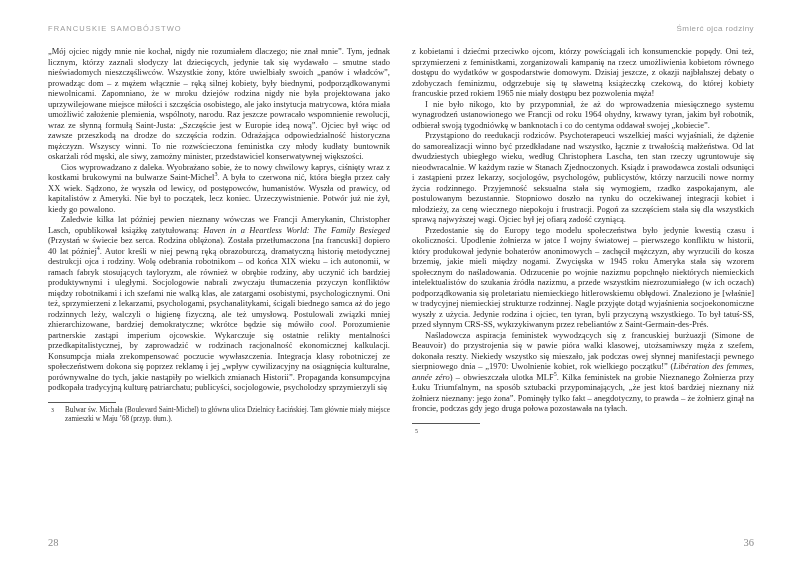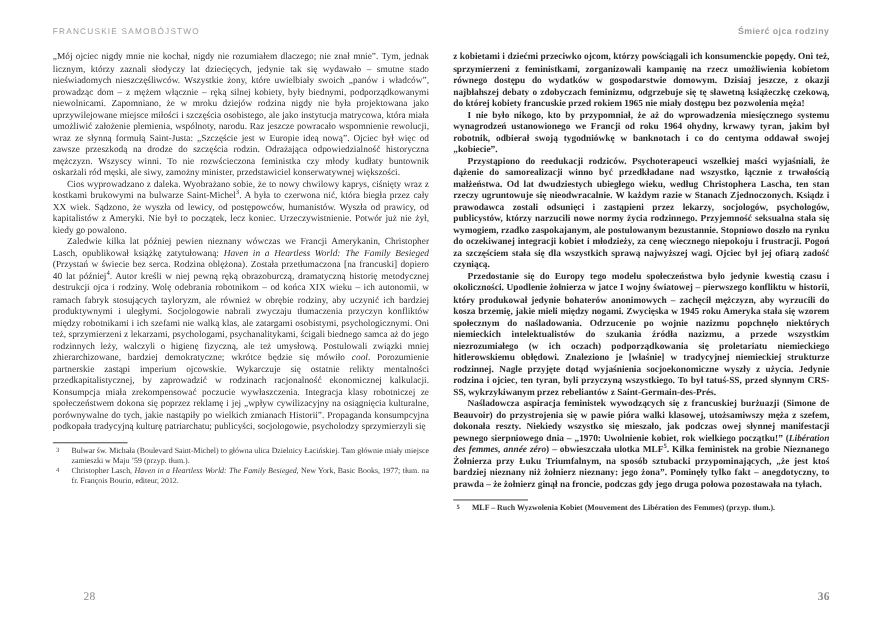--- a/index.html
+++ b/index.html
@@ -6,21 +6,21 @@
   body {
     width: 800px; height: 570px;
     background: #ffffff;
     font-family: "Liberation Serif", "DejaVu Serif", serif;
     color: #2b2b2b;
     overflow: hidden;
   }
   .spread { display: flex; width: 800px; height: 498px; }
   .page { position: relative; width: 400px; height: 570px; box-sizing: border-box; overflow: hidden; }
   .page.left  { padding: 24px 10px 0 48px; }
-  .page.right { padding: 24px 46px 0 12px; font-weight: bold; }
+  .page.right { padding: 24px 46px 0 12px; }
 
   .running-head {
     font-family: "Liberation Sans", "DejaVu Sans", sans-serif;
     font-size: 7.5px;
     color: #9b9b9b;
     letter-spacing: 1.1px;
     margin-bottom: 12px;
     height: 10px;
   }
   .page.right .running-head { text-align: right; letter-spacing: 0.4px; font-size: 8px; }
@@ -30,58 +30,57 @@
   .body-text p.para.indent { text-indent: 13px; }
   sup.fnref { font-size: 6px; line-height: 0; vertical-align: super; }
 
   .footnote-block { margin-top: 9px; }
   .footnote-rule { width: 68px; border: 0; border-top: 1px solid #555; margin: 0 0 3px 0; }
   .footnote { position: relative; font-size: 7.2px; line-height: 9px; text-align: justify; padding-left: 17px; color: #333; }
   .fn-marker { position: absolute; left: 3px; top: 0; font-size: 5.8px; }
 
   .page-number {
     position: absolute; bottom: 22px;
-    font-size: 10.5px; color: #8a8a8a; margin-left: 28px;
+    font-size: 10.5px; color: #8a8a8a;
   }
   .page.left  .page-number { left: 48px; }
   .page.right .page-number { right: 46px; }
 </style>
 </head>
 <body>
 
 <div class="spread">
 
   <div class="page left">
     <div class="running-head">FRANCUSKIE SAMOBÓJSTWO</div>
     <div class="body-text">
         <p class="para"><span>„Mój ojciec nigdy mnie nie kochał, nigdy nie rozumiałem dlaczego; nie znał mnie”. Tym, jednak licznym, którzy zaznali słodyczy lat dziecięcych, jedynie tak się wydawało – smutne stado nieświadomych nieszczęśliwców. Wszystkie żony, które uwielbiały swoich „panów i władców”, prowadząc dom – z mężem włącznie – ręką silnej kobiety, były biednymi, podporządkowanymi niewolnicami. Zapomniano, że w mroku dziejów rodzina nigdy nie była projektowana jako uprzywilejowane miejsce miłości i szczęścia osobistego, ale jako instytucja matrycowa, która miała umożliwić założenie plemienia, wspólnoty, narodu. Raz jeszcze powracało wspomnienie rewolucji, wraz ze słynną formułą Saint-Justa: „Szczęście jest w Europie ideą nową”. Ojciec był więc od zawsze przeszkodą na drodze do szczęścia rodzin. Odrażająca odpowiedzialność historyczna mężczyzn. Wszyscy winni. To nie rozwścieczona feministka czy młody kudłaty buntownik oskarżali ród męski, ale siwy, zamożny minister, przedstawiciel konserwatywnej większości.</span></p>
         <p class="para indent"><span>Cios wyprowadzano z daleka. Wyobrażano sobie, że to nowy chwilowy kaprys, ciśnięty wraz z kostkami brukowymi na bulwarze Saint-Michel</span><sup class="fnref">3</sup><span>. A była to czerwona nić, która biegła przez cały XX wiek. Sądzono, że wyszła od lewicy, od postępowców, humanistów. Wyszła od prawicy, od kapitalistów z Ameryki. Nie był to początek, lecz koniec. Urzeczywistnienie. Potwór już nie żył, kiedy go powalono.</span></p>
         <p class="para indent"><span>Zaledwie kilka lat później pewien nieznany wówczas we Francji Amerykanin, Christopher Lasch, opublikował książkę zatytułowaną: </span><i>Haven in a Heartless World: The Family Besieged</i><span> (Przystań w świecie bez serca. Rodzina oblężona). Została przetłumaczona [na francuski] dopiero 40 lat później</span><sup class="fnref">4</sup><span>. Autor kreśli w niej pewną ręką obrazoburczą, dramatyczną historię metodycznej destrukcji ojca i rodziny. Wolę odebrania robotnikom – od końca XIX wieku – ich autonomii, w ramach fabryk stosujących tayloryzm, ale również w obrębie rodziny, aby uczynić ich bardziej produktywnymi i uległymi. Socjologowie nabrali zwyczaju tłumaczenia przyczyn konfliktów między robotnikami i ich szefami nie walką klas, ale zatargami osobistymi, psychologicznymi. Oni też, sprzymierzeni z lekarzami, psychologami, psychanalitykami, ścigali biednego samca aż do jego rodzinnych leży, walczyli o higienę fizyczną, ale też umysłową. Postulowali związki mniej zhierarchizowane, bardziej demokratyczne; wkrótce będzie się mówiło </span><i>cool</i><span>. Porozumienie partnerskie zastąpi imperium ojcowskie. Wykarczuje się ostatnie relikty mentalności przedkapitalistycznej, by zaprowadzić w rodzinach racjonalność ekonomicznej kalkulacji. Konsumpcja miała zrekompensować poczucie wywłaszczenia. Integracja klasy robotniczej ze społeczeństwem dokona się poprzez reklamę i jej „wpływ cywilizacyjny na osiągnięcia kulturalne, porównywalne do tych, jakie nastąpiły po wielkich zmianach Historii”. Propaganda konsumpcyjna podkopała tradycyjną kulturę patriarchatu; publicyści, socjologowie, psycholodzy sprzymierzyli się</span></p>
       </div>
     <div class="footnote-block">
       <hr class="footnote-rule">
       <div>
-          <div class="footnote"><span class="fn-marker">3</span><span>Bulwar św. Michała (Boulevard Saint-Michel) to główna ulica Dzielnicy Łacińskiej. Tam głównie miały miejsce zamieszki w Maju ’59 (przyp. tłum.).</span></div>
-          <div class="footnote"><span class="fn-marker">4</span><span>Christopher Lasch, </span><i>Haven in a Heartless World: The Family Besieged</i><span>, New York, Basic Books, 1977; tłum. na fr. François Bourin, editeur, 2012.</span></div>
+          <div class="footnote"><span class="fn-marker">3</span><span>Bulwar św. Michała (Boulevard Saint-Michel) to główna ulica Dzielnicy Łacińskiej. Tam głównie miały miejsce zamieszki w Maju ’68 (przyp. tłum.).</span></div>
         </div>
     </div>
     <div class="page-number">28</div>
   </div>
 
   <div class="page right">
     <div class="running-head">Śmierć ojca rodziny</div>
     <div class="body-text">
         <p class="para"><span>z kobietami i dziećmi przeciwko ojcom, którzy powściągali ich konsumenckie popędy. Oni też, sprzymierzeni z feministkami, zorganizowali kampanię na rzecz umożliwienia kobietom równego dostępu do wydatków w gospodarstwie domowym. Dzisiaj jeszcze, z okazji najbłahszej debaty o zdobyczach feminizmu, odgrzebuje się tę sławetną książeczkę czekową, do której kobiety francuskie przed rokiem 1965 nie miały dostępu bez pozwolenia męża!</span></p>
         <p class="para indent"><span>I nie było nikogo, kto by przypomniał, że aż do wprowadzenia miesięcznego systemu wynagrodzeń ustanowionego we Francji od roku 1964 ohydny, krwawy tyran, jakim był robotnik, odbierał swoją tygodniówkę w banknotach i co do centyma oddawał swojej „kobiecie”.</span></p>
         <p class="para indent"><span>Przystąpiono do reedukacji rodziców. Psychoterapeuci wszelkiej maści wyjaśniali, że dążenie do samorealizacji winno być przedkładane nad wszystko, łącznie z trwałością małżeństwa. Od lat dwudziestych ubiegłego wieku, według Christophera Lascha, ten stan rzeczy ugruntowuje się nieodwracalnie. W każdym razie w Stanach Zjednoczonych. Ksiądz i prawodawca zostali odsunięci i zastąpieni przez lekarzy, socjologów, psychologów, publicystów, którzy narzucili nowe normy życia rodzinnego. Przyjemność seksualna stała się wymogiem, rzadko zaspokajanym, ale postulowanym bezustannie. Stopniowo doszło na rynku do oczekiwanej integracji kobiet i młodzieży, za cenę wiecznego niepokoju i frustracji. Pogoń za szczęściem stała się dla wszystkich sprawą najwyższej wagi. Ojciec był jej ofiarą zadość czyniącą.</span></p>
         <p class="para indent"><span>Przedostanie się do Europy tego modelu społeczeństwa było jedynie kwestią czasu i okoliczności. Upodlenie żołnierza w jatce I wojny światowej – pierwszego konfliktu w historii, który produkował jedynie bohaterów anonimowych – zachęcił mężczyzn, aby wyrzucili do kosza brzemię, jakie mieli między nogami. Zwycięska w 1945 roku Ameryka stała się wzorem społecznym do naśladowania. Odrzucenie po wojnie nazizmu popchnęło niektórych niemieckich intelektualistów do szukania źródła nazizmu, a przede wszystkim niezrozumiałego (w ich oczach) podporządkowania się proletariatu niemieckiego hitlerowskiemu obłędowi. Znaleziono je [właśnie] w tradycyjnej niemieckiej strukturze rodzinnej. Nagle przyjęte dotąd wyjaśnienia socjoekonomiczne wyszły z użycia. Jedynie rodzina i ojciec, ten tyran, byli przyczyną wszystkiego. To był tatuś-SS, przed słynnym CRS-SS, wykrzykiwanym przez rebeliantów z Saint-Germain-des-Prés.</span></p>
         <p class="para indent"><span>Naśladowcza aspiracja feministek wywodzących się z francuskiej burżuazji (Simone de Beauvoir) do przystrojenia się w pawie pióra walki klasowej, utożsamiwszy męża z szefem, dokonała reszty. Niekiedy wszystko się mieszało, jak podczas owej słynnej manifestacji pewnego sierpniowego dnia – „1970: Uwolnienie kobiet, rok wielkiego początku!” (</span><i>Libération des femmes, année zéro</i><span>) – obwieszczała ulotka MLF</span><sup class="fnref">5</sup><span>. Kilka feministek na grobie Nieznanego Żołnierza przy Łuku Triumfalnym, na sposób sztubacki przypominających, „że jest ktoś bardziej nieznany niż żołnierz nieznany: jego żona”. Pominęły tylko fakt – anegdotyczny, to prawda – że żołnierz ginął na froncie, podczas gdy jego druga połowa pozostawała na tyłach.</span></p>
       </div>
     <div class="footnote-block">
       <hr class="footnote-rule">
       <div>
-          <div class="footnote"><span class="fn-marker">5</span><span>MLF – Ruch Wyzwolenia Kobiet (Mouvement des Libération des Femmes) (przyp. tłum.).</span></div>
+          <div class="footnote"><span class="fn-marker">5</span></div>
         </div>
     </div>
     <div class="page-number">36</div>
   </div>
 
 </div>
 
 </body></html>

